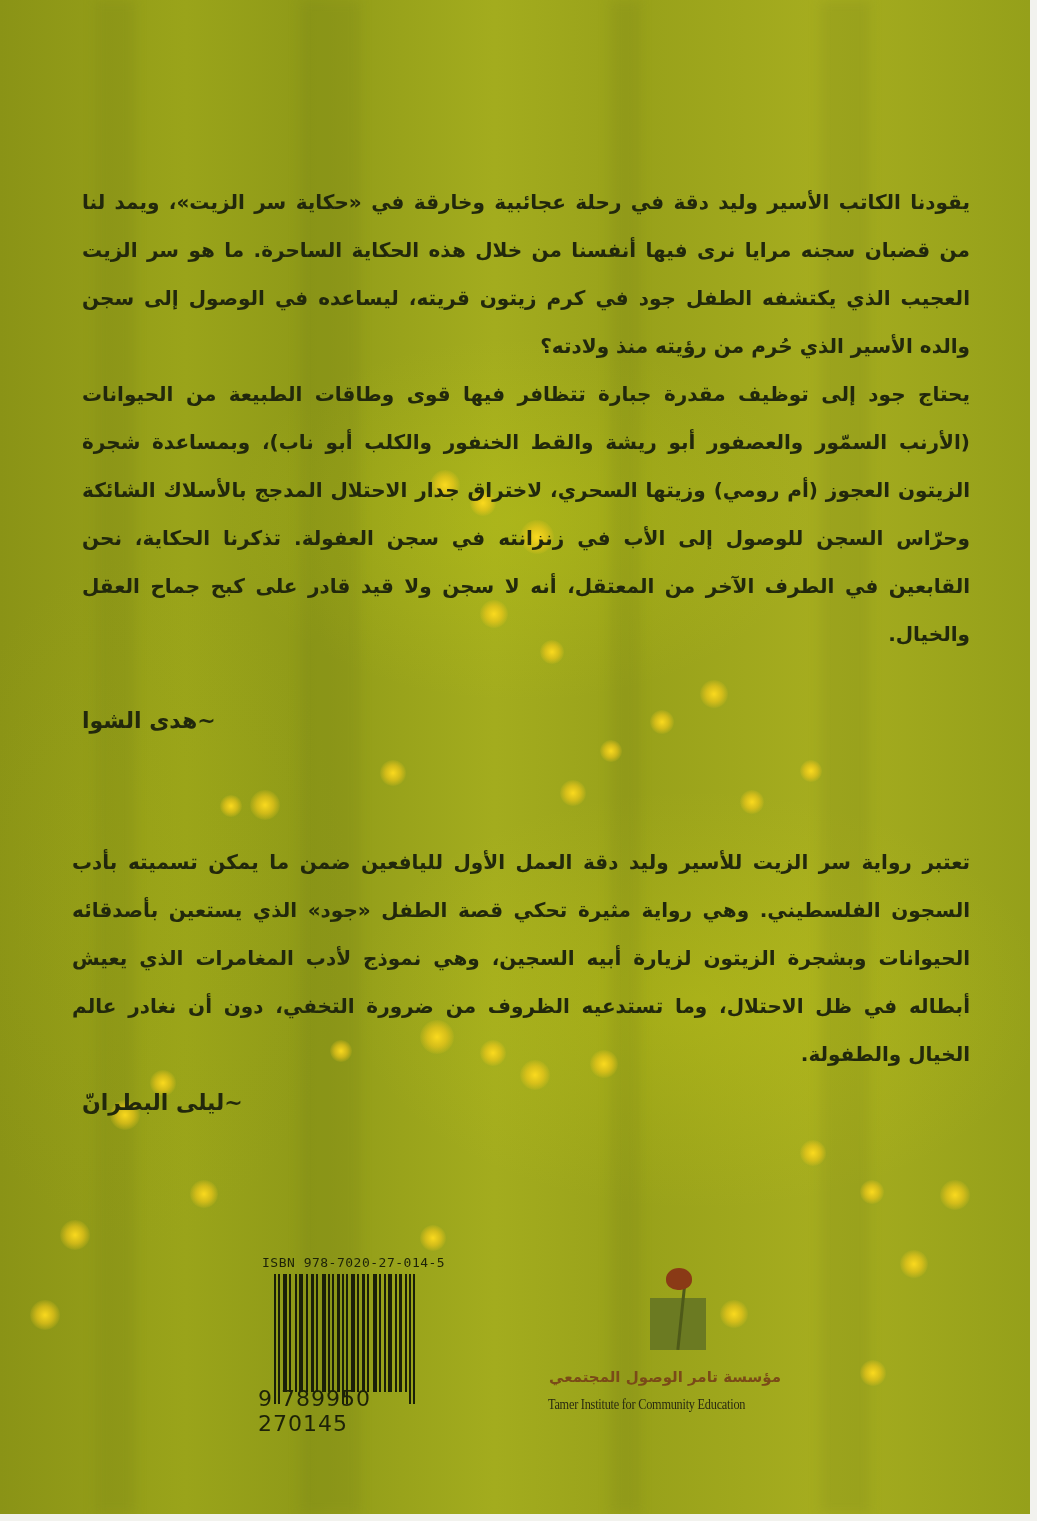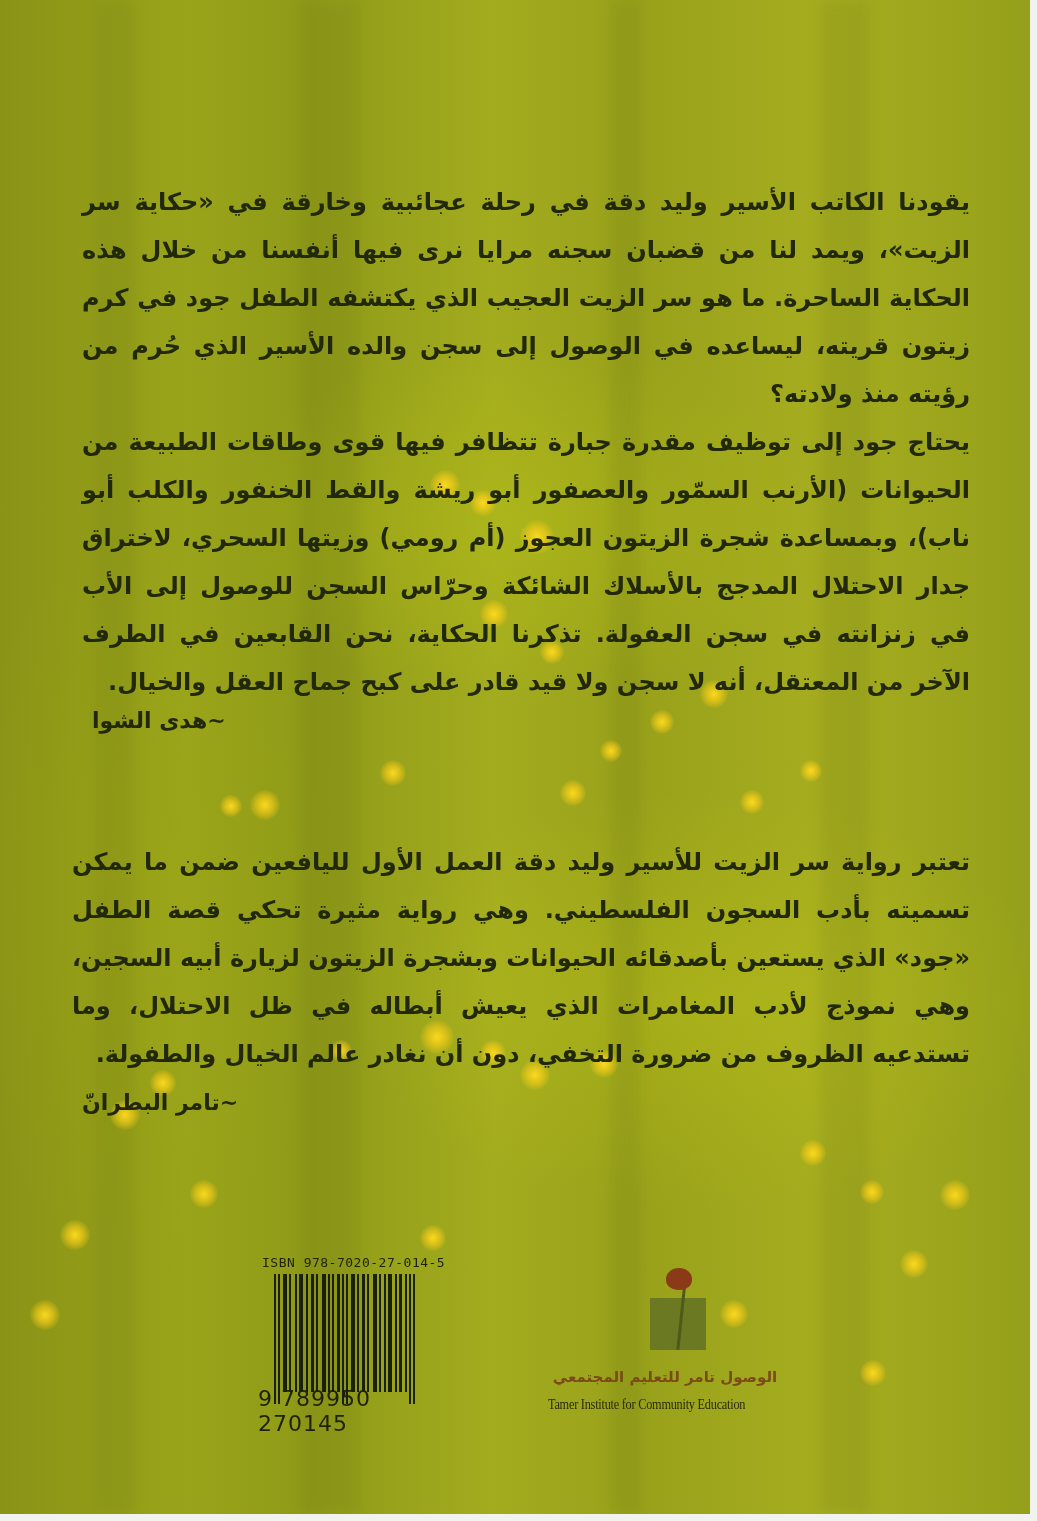--- a/index.html
+++ b/index.html
@@ -26,21 +26,21 @@
     .glow {
       position: absolute; border-radius: 50%;
       background: radial-gradient(circle, rgba(255,220,30,0.95) 0%, rgba(250,205,25,0.6) 40%, rgba(240,200,20,0) 75%);
     }
     .blurb {
       position: absolute;
       direction: rtl; text-align: justify;
       color: #22280c;
       font-family: "DejaVu Sans", sans-serif;
       font-weight: bold;
-      font-size: 24px;
+      font-size: 20px;
       line-height: 48px;
     }
     .blurb p { margin: 0; text-align-last: right; }
     .sig {
       position: absolute; direction: rtl;
       color: #22280c; font-weight: bold; font-size: 22px;
       font-family: "DejaVu Sans", sans-serif;
     }
     .isbn-block {
       position: absolute; left: 258px; top: 1255px; width: 190px;
@@ -126,26 +126,26 @@
   <div class="glow" style="left:900px;top:1250px;width:28px;height:28px;"></div>
   <div class="glow" style="left:720px;top:1300px;width:28px;height:28px;"></div>
   <div class="glow" style="left:420px;top:1225px;width:26px;height:26px;"></div>
   <div class="glow" style="left:30px;top:1300px;width:30px;height:30px;"></div>
   <div class="glow" style="left:860px;top:1360px;width:26px;height:26px;"></div>
 
   <div class="blurb" style="left:82px; top:178px; width:888px;">
     <p>يقودنا الكاتب الأسير وليد دقة في رحلة عجائبية وخارقة في «حكاية سر الزيت»، ويمد لنا من قضبان سجنه مرايا نرى فيها أنفسنا من خلال هذه الحكاية الساحرة. ما هو سر الزيت العجيب الذي يكتشفه الطفل جود في كرم زيتون قريته، ليساعده في الوصول إلى سجن والده الأسير الذي حُرم من رؤيته منذ ولادته؟</p>
     <p>يحتاج جود إلى توظيف مقدرة جبارة تتظافر فيها قوى وطاقات الطبيعة من الحيوانات (الأرنب السمّور والعصفور أبو ريشة والقط الخنفور والكلب أبو ناب)، وبمساعدة شجرة الزيتون العجوز (أم رومي) وزيتها السحري، لاختراق جدار الاحتلال المدجج بالأسلاك الشائكة وحرّاس السجن للوصول إلى الأب في زنزانته في سجن العفولة. تذكرنا الحكاية، نحن القابعين في الطرف الآخر من المعتقل، أنه لا سجن ولا قيد قادر على كبح جماح العقل والخيال.</p>
   </div>
-  <div class="sig" style="left:92px; top:708px;">~هدى الشوا</div>
+  <div class="sig" style="left:82px; top:708px;">~هدى الشوا</div>
 
   <div class="blurb" style="left:72px; top:838px; width:898px;">
     <p>تعتبر رواية سر الزيت للأسير وليد دقة العمل الأول لليافعين ضمن ما يمكن تسميته بأدب السجون الفلسطيني. وهي رواية مثيرة تحكي قصة الطفل «جود» الذي يستعين بأصدقائه الحيوانات وبشجرة الزيتون لزيارة أبيه السجين، وهي نموذج لأدب المغامرات الذي يعيش أبطاله في ظل الاحتلال، وما تستدعيه الظروف من ضرورة التخفي، دون أن نغادر عالم الخيال والطفولة.</p>
   </div>
-  <div class="sig" style="left:82px; top:1090px;">~تامر البطرانّ</div>
+  <div class="sig" style="left:82px; top:1090px;">~ليلى البطرانّ</div>
 
   <div class="isbn-block">
     <div class="isbn-text">ISBN 978-7020-27-014-5</div>
     <div class="barcode">
       <span style="width:2px;margin-right:2px;height:130px"></span>
       <span style="width:2px;margin-right:3px;height:130px"></span>
       <span style="width:4px;margin-right:2px"></span>
       <span style="width:2px;margin-right:4px"></span>
       <span style="width:2px;margin-right:2px"></span>
       <span style="width:4px;margin-right:3px"></span>
@@ -173,15 +173,15 @@
       <span style="width:2px;margin-right:0;height:130px"></span>
     </div>
     <div class="barcode-num">9 789950 270145</div>
   </div>
 
   <div class="logo">
     <div class="logo-square"></div>
     <div class="logo-stem"></div>
     <div class="logo-flower"></div>
   </div>
-  <div class="pub-ar">الوصول تامر للتعليم المجتمعي</div>
+  <div class="pub-ar">مؤسسة تامر الوصول المجتمعي</div>
   <div class="pub-en">Tamer Institute for Community Education</div>
 </div>
 
 </body></html>

